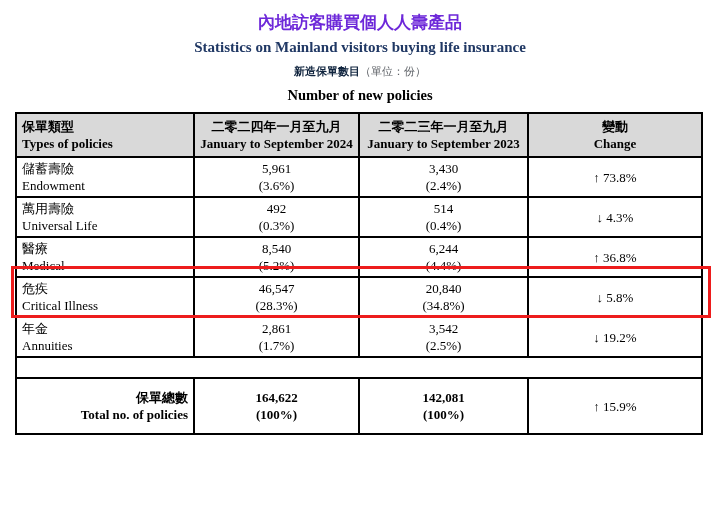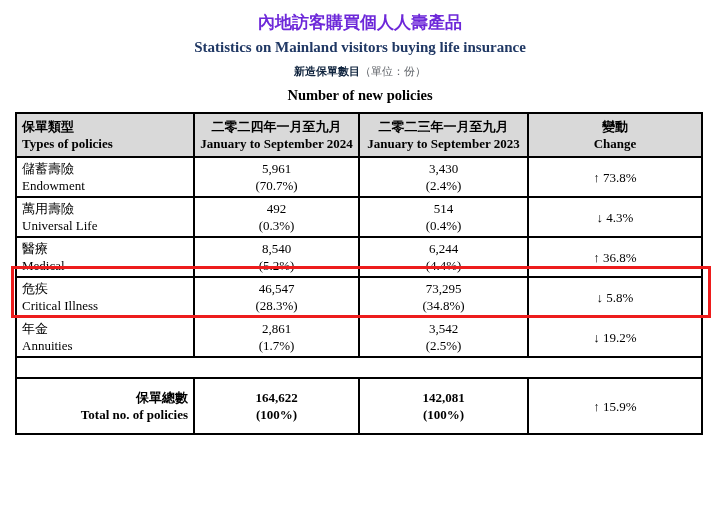--- a/index.html
+++ b/index.html
@@ -93,21 +93,21 @@
   </tr>
 
 
   <tr class="data-row">
     <td class="c-name two-line">
           <span>儲蓄壽險</span>
           <span>Endowment</span>
         </td>
     <td class="c-num two-line">
           <span>5,961</span>
-          <span>(70.7%)</span>
+          <span>(3.6%)</span>
         </td>
     <td class="c-num two-line">
           <span>3,430</span>
           <span>(2.4%)</span>
         </td>
     <td class="c-num">↑ 73.8%</td>
   </tr>
 
   <tr class="data-row">
     <td class="c-name two-line">
@@ -144,21 +144,21 @@
   <tr class="data-row">
     <td class="c-name two-line">
           <span>危疾</span>
           <span>Critical Illness</span>
         </td>
     <td class="c-num two-line">
           <span>46,547</span>
           <span>(28.3%)</span>
         </td>
     <td class="c-num two-line">
-          <span>73,295</span>
+          <span>20,840</span>
           <span>(34.8%)</span>
         </td>
     <td class="c-num">↓ 5.8%</td>
   </tr>
 
   <tr class="data-row">
     <td class="c-name two-line">
           <span>年金</span>
           <span>Annuities</span>
         </td>

